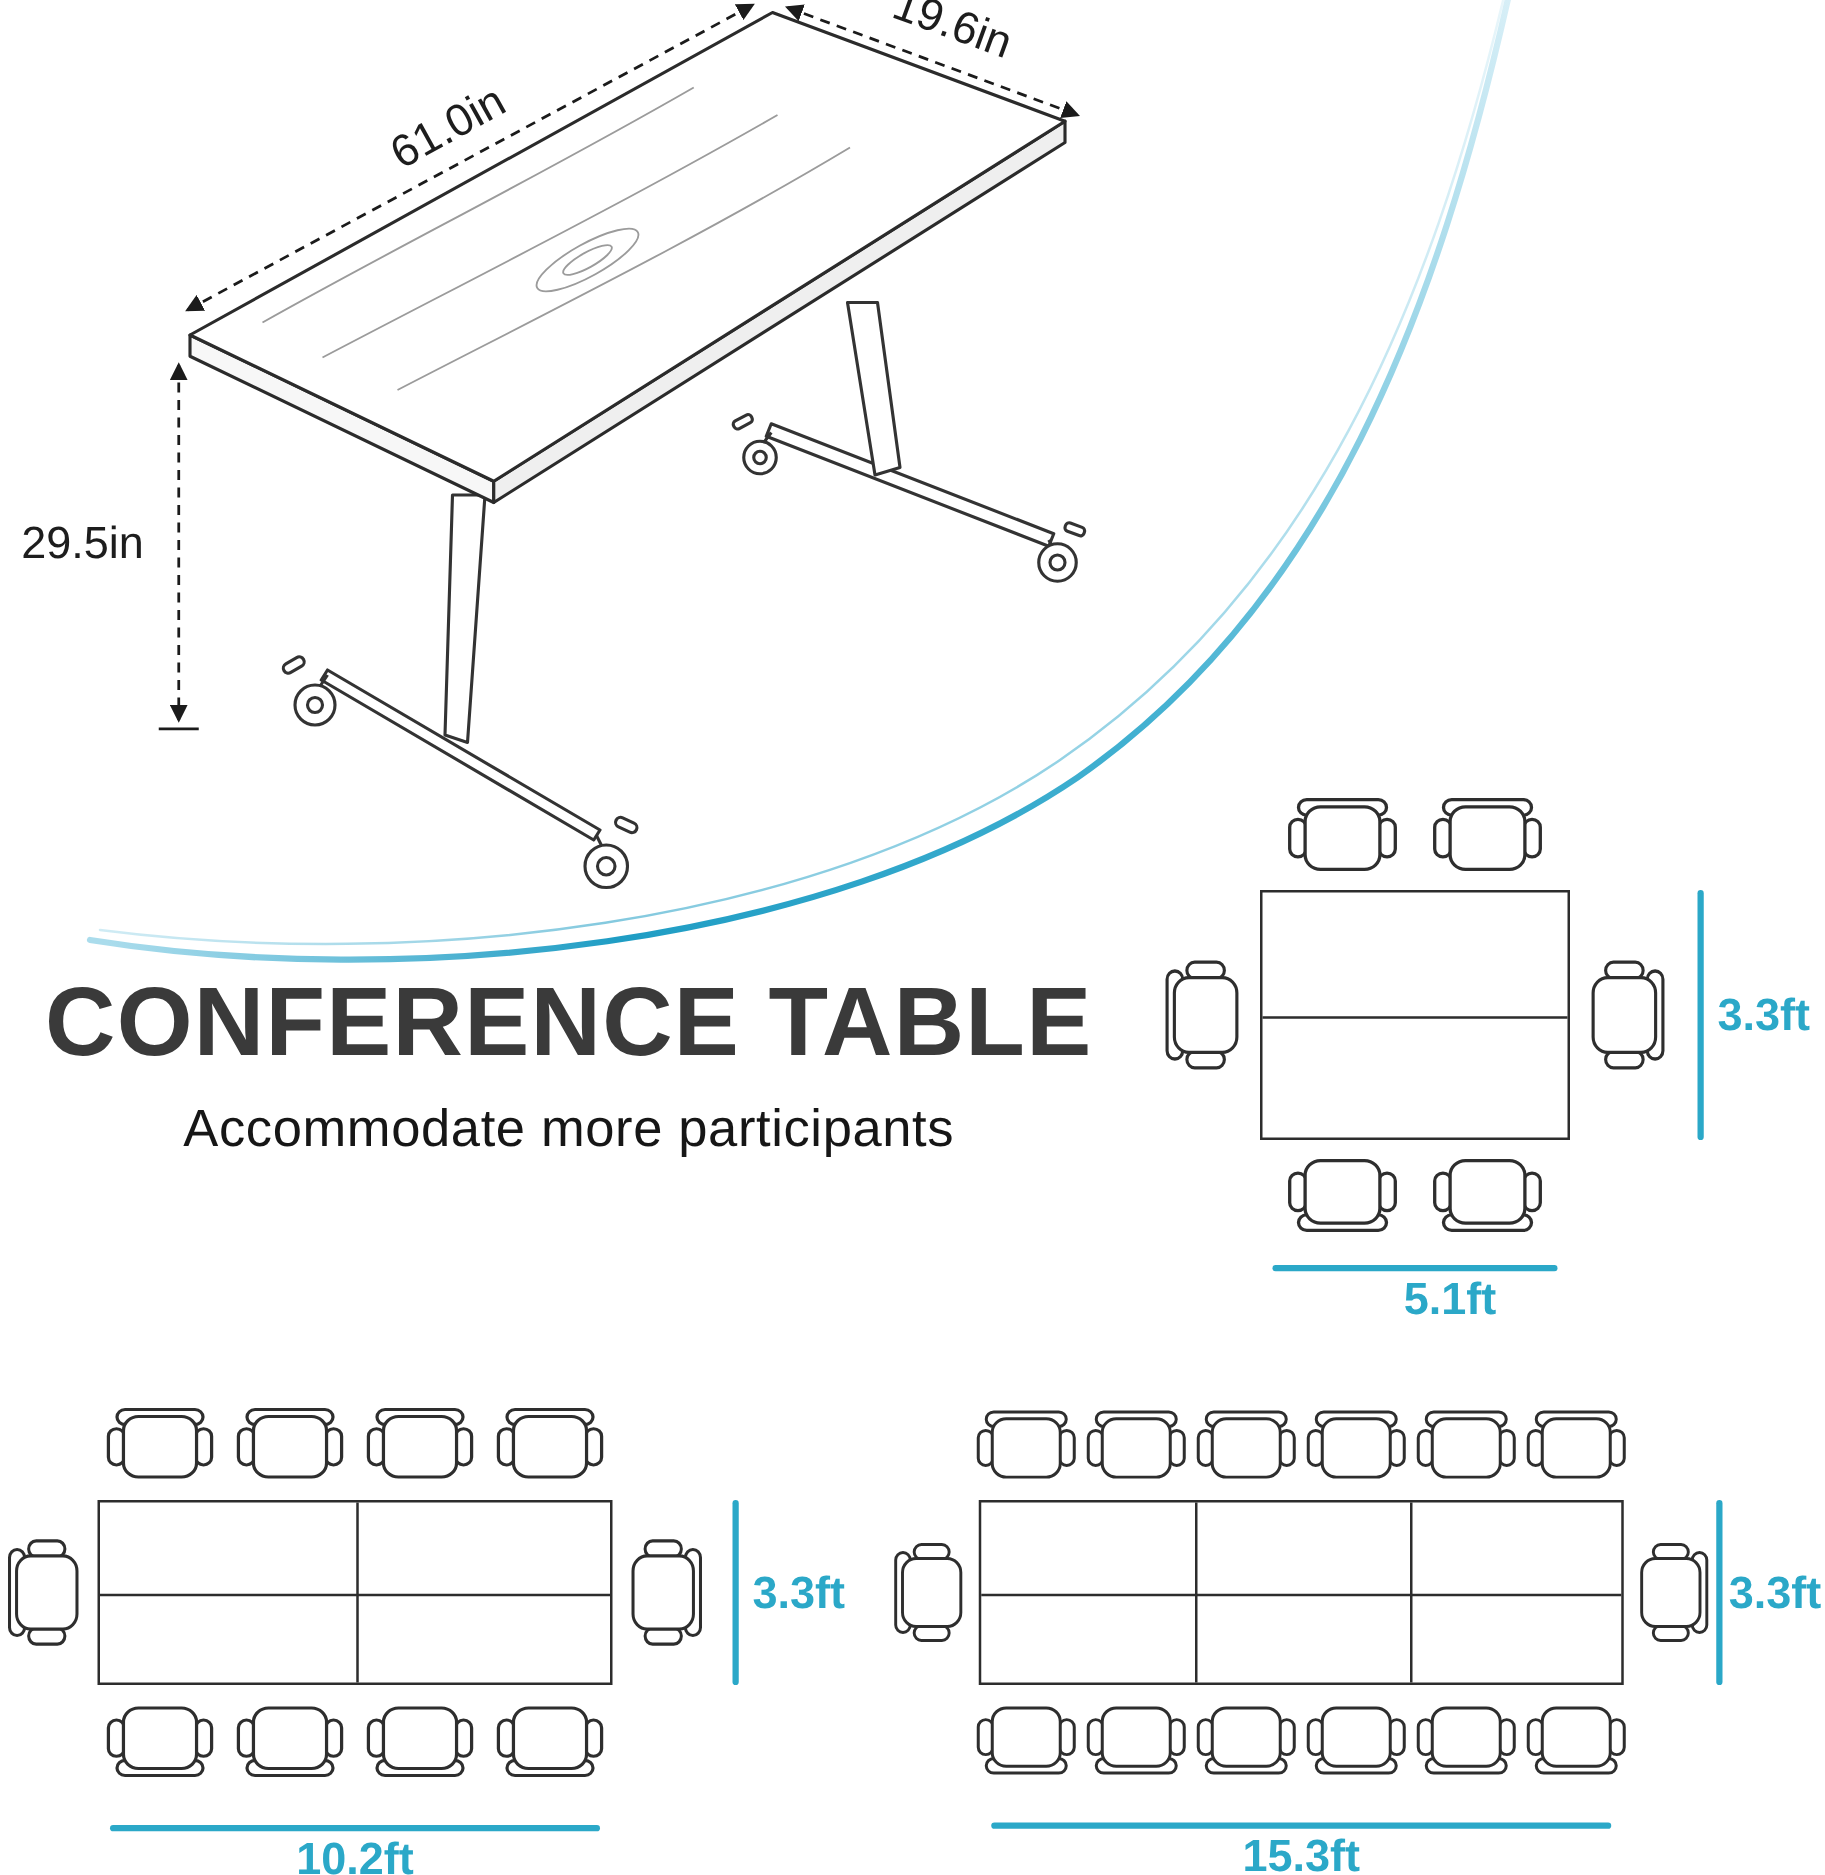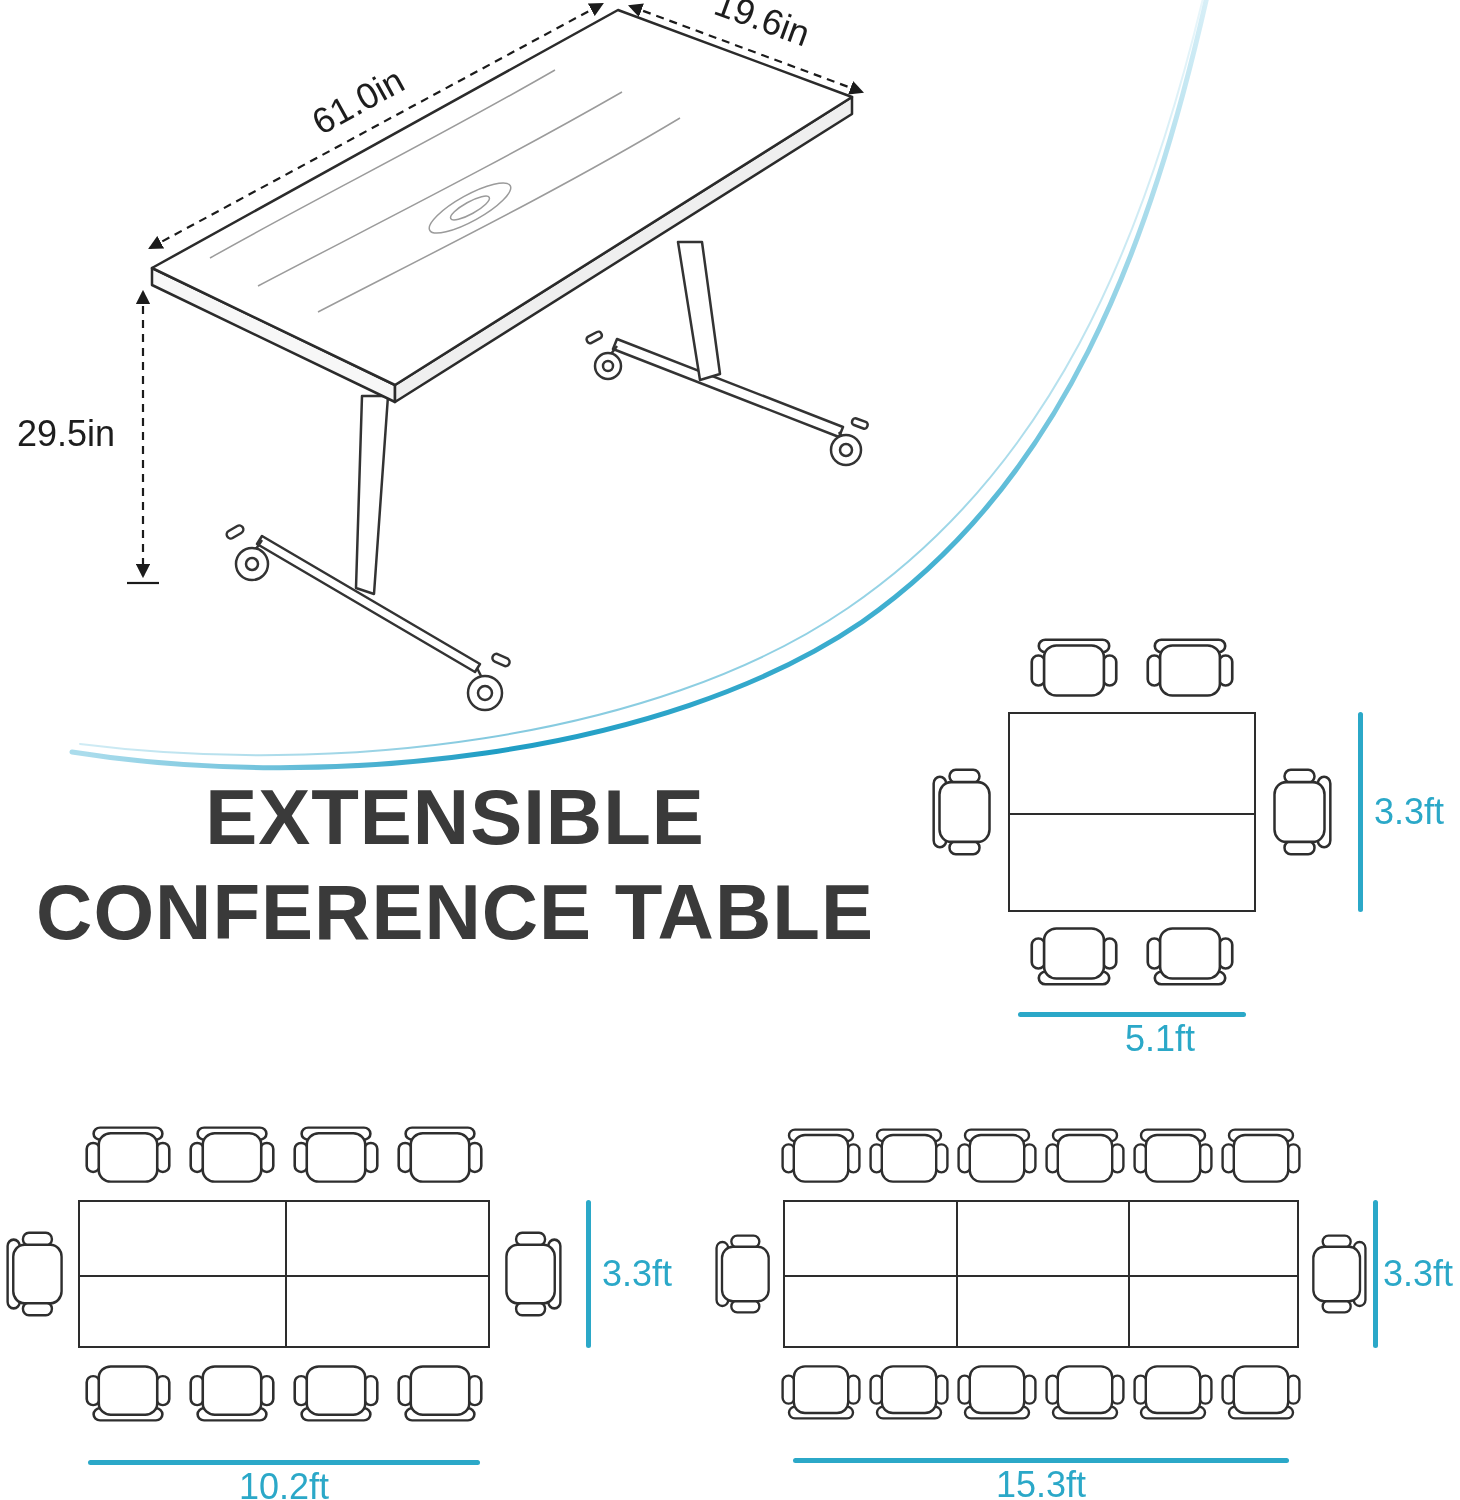--- a/index.html
+++ b/index.html
@@ -13,21 +13,21 @@
   .headline-line{font-size:78px;font-weight:800;line-height:1.22;letter-spacing:1px;white-space:nowrap;}
   .subtitle{font-size:42px;font-weight:400;color:#161616;margin-top:14px;letter-spacing:0.5px;}
   .floorplan{position:absolute;left:0;top:0;width:0;height:0;overflow:visible;}
   .fp-table{position:absolute;background:#ffffff;border:2.5px solid #2d2d2d;box-sizing:border-box;}
   .divider-v{position:absolute;top:0;bottom:0;width:2px;background:#2d2d2d;}
   .divider-h{position:absolute;left:0;right:0;height:2px;background:#2d2d2d;}
   .chair{position:absolute;}
   .chair svg{display:block;width:100%;height:100%;overflow:visible;}
   .vdim{position:absolute;width:5px;border-radius:3px;background:var(--accent,#2BA8C8);}
   .hdim{position:absolute;height:5px;border-radius:3px;background:var(--accent,#2BA8C8);}
-  .dim-label{position:absolute;font-size:36px;line-height:1;font-weight:normal;color:var(--accent,#2BA8C8);white-space:nowrap;}
+  .dim-label{position:absolute;font-size:36px;line-height:1;font-weight:bold;color:var(--accent,#2BA8C8);white-space:nowrap;}
   .dim-label.center{text-align:center;}
 </style>
 </head>
 <body>
 
 <div class="canvas">
 
   <svg class="hero" width="1460" height="780" viewBox="0 0 1460 780">
     <defs>
       <linearGradient id="arcGrad" gradientUnits="userSpaceOnUse" x1="1210" y1="0" x2="90" y2="760">
@@ -93,22 +93,22 @@
       <line x1="630" y1="6" x2="862" y2="92" marker-start="url(#arrow)" marker-end="url(#arrow)"></line>
       <line x1="143" y1="292" x2="143" y2="576" marker-start="url(#arrow)" marker-end="url(#arrow)"></line>
       <line x1="127" y1="583" x2="159" y2="583" stroke-dasharray="none"></line>
     </g>
     <text x="364" y="112" text-anchor="middle" transform="rotate(-29 364 112)">61.0in</text>
     <text x="758" y="30" text-anchor="middle" transform="rotate(20 758 30)">19.6in</text>
     <text x="66" y="446" text-anchor="middle">29.5in</text>
   </svg>
 
   <div class="headline">
-    <div class="headline-line">EXTENSIBLE</div>
     <div class="headline-line">CONFERENCE TABLE</div>
+    <div class="subtitle">Accommodate more participants</div>
   </div>
 
   <div class="floorplan">
       <div class="fp-table" style="left: 1008px; top: 712px; width: 248px; height: 200px;">
         <div class="divider-h" style="top: 99px;"></div>
       </div>
       <div class="chair" style="left: 1030px; top: 638px; width: 88px; height: 60px; transform: rotate(0deg);">
         <svg viewBox="0 0 100 72" preserveAspectRatio="none" xmlns="http://www.w3.org/2000/svg">
           <g fill="#ffffff" stroke="#2e2e2e" stroke-width="3">
             <rect x="10" y="2" width="80" height="15" rx="7.5"></rect>

